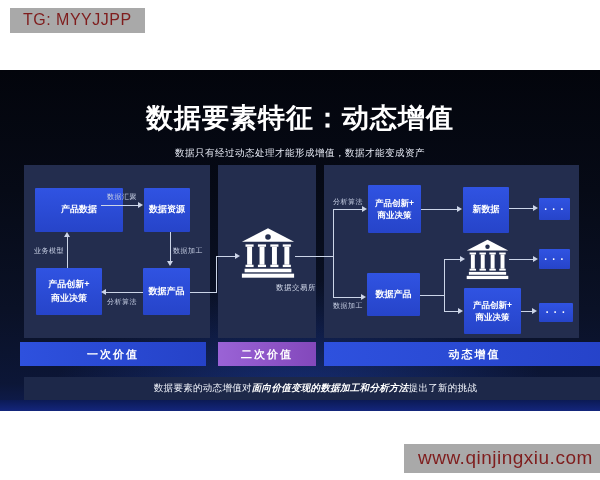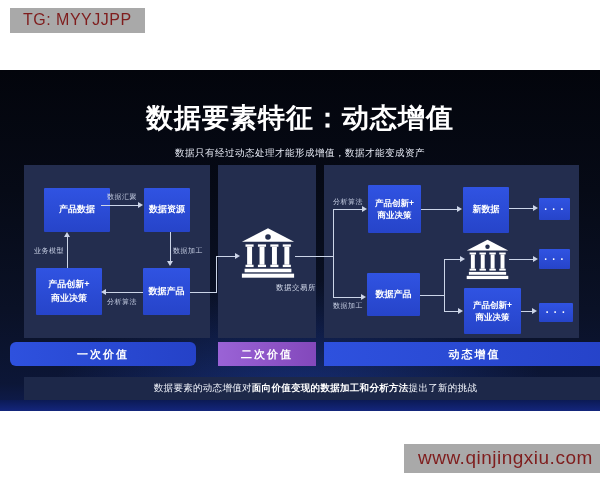--- a/index.html
+++ b/index.html
@@ -43,30 +43,30 @@
   }
   
   .panel{background:var(--panel);}
   .panel-left{left:24px;top:165px;width:186px;height:173px;}
   .panel-mid{left:218px;top:165px;width:98px;height:173px;}
   .panel-right{left:324px;top:165px;width:255px;height:173px;}
   .stagebar{
     top:342px;height:24px;display:flex;align-items:center;justify-content:center;
     color:#fff;font-size:11px;font-weight:bold;letter-spacing:2px;
   }
-  .bar-left{left:10px;width:186px;background:linear-gradient(90deg,#2e51de,#2542c8);border-radius:6px;}
+  .bar-left{left:20px;width:186px;background:linear-gradient(90deg,#2e51de,#2542c8);}
   .bar-mid{left:218px;width:98px;background:linear-gradient(90deg,var(--purpleA),var(--purpleB));}
   .bar-right{left:324px;width:301px;background:linear-gradient(90deg,#2e51de,#2542c8);}
   
   .footer{
     left:24px;top:377px;width:583px;height:23px;background:#1d2849;
     display:flex;align-items:center;justify-content:center;
     color:#f2f5fc;font-size:9.5px;letter-spacing:0.3px;
   }
-  .footer b{font-weight:bold;color:#ffffff;}
+  .footer b{font-weight:bold;color:#ffffff;font-style:italic;}
   
   .node{
     background:linear-gradient(180deg,var(--boxA),var(--boxB));
     color:#fff;font-size:9px;font-weight:bold;line-height:1.5;
     display:flex;align-items:center;justify-content:center;text-align:center;
     white-space:pre-line;border-radius:1px;
   }
   .node.small{font-size:8.5px;line-height:1.45;}
   .dots{
     background:linear-gradient(180deg,var(--boxA),var(--boxB));
@@ -103,21 +103,21 @@
   <div class="abs slide-glow"></div>
   <div class="abs bottom-band"></div>
 
   <div class="abs title">数据要素特征：动态增值</div>
   <div class="abs subtitle">数据只有经过动态处理才能形成增值，数据才能变成资产</div>
 
   <div class="abs panel panel-left"></div>
   <div class="abs panel panel-mid"></div>
   <div class="abs panel panel-right"></div>
 
-  <div class="abs node" style="left:44px;top:188px;width:66px;height:44px;">产品数据</div>
+  <div class="abs node" style="left:35px;top:188px;width:88px;height:44px;">产品数据</div>
   <div class="abs node" style="left:144px;top:188px;width:46px;height:44px;">数据资源</div>
   <div class="abs node" style="left:36px;top:268px;width:66px;height:47px;">产品创新+
 商业决策</div>
   <div class="abs node" style="left:143px;top:268px;width:47px;height:47px;">数据产品</div>
 
   <div class="abs elbl" style="left:96px;top:192px;width:52px;">数据汇聚</div>
   <div class="abs hl" style="left:101px;top:205px;width:38px;"></div>
   <div class="abs arr r" style="left:138px;top:202px;"></div>
 
   <div class="abs vl" style="left:170px;top:232px;height:30px;"></div>

